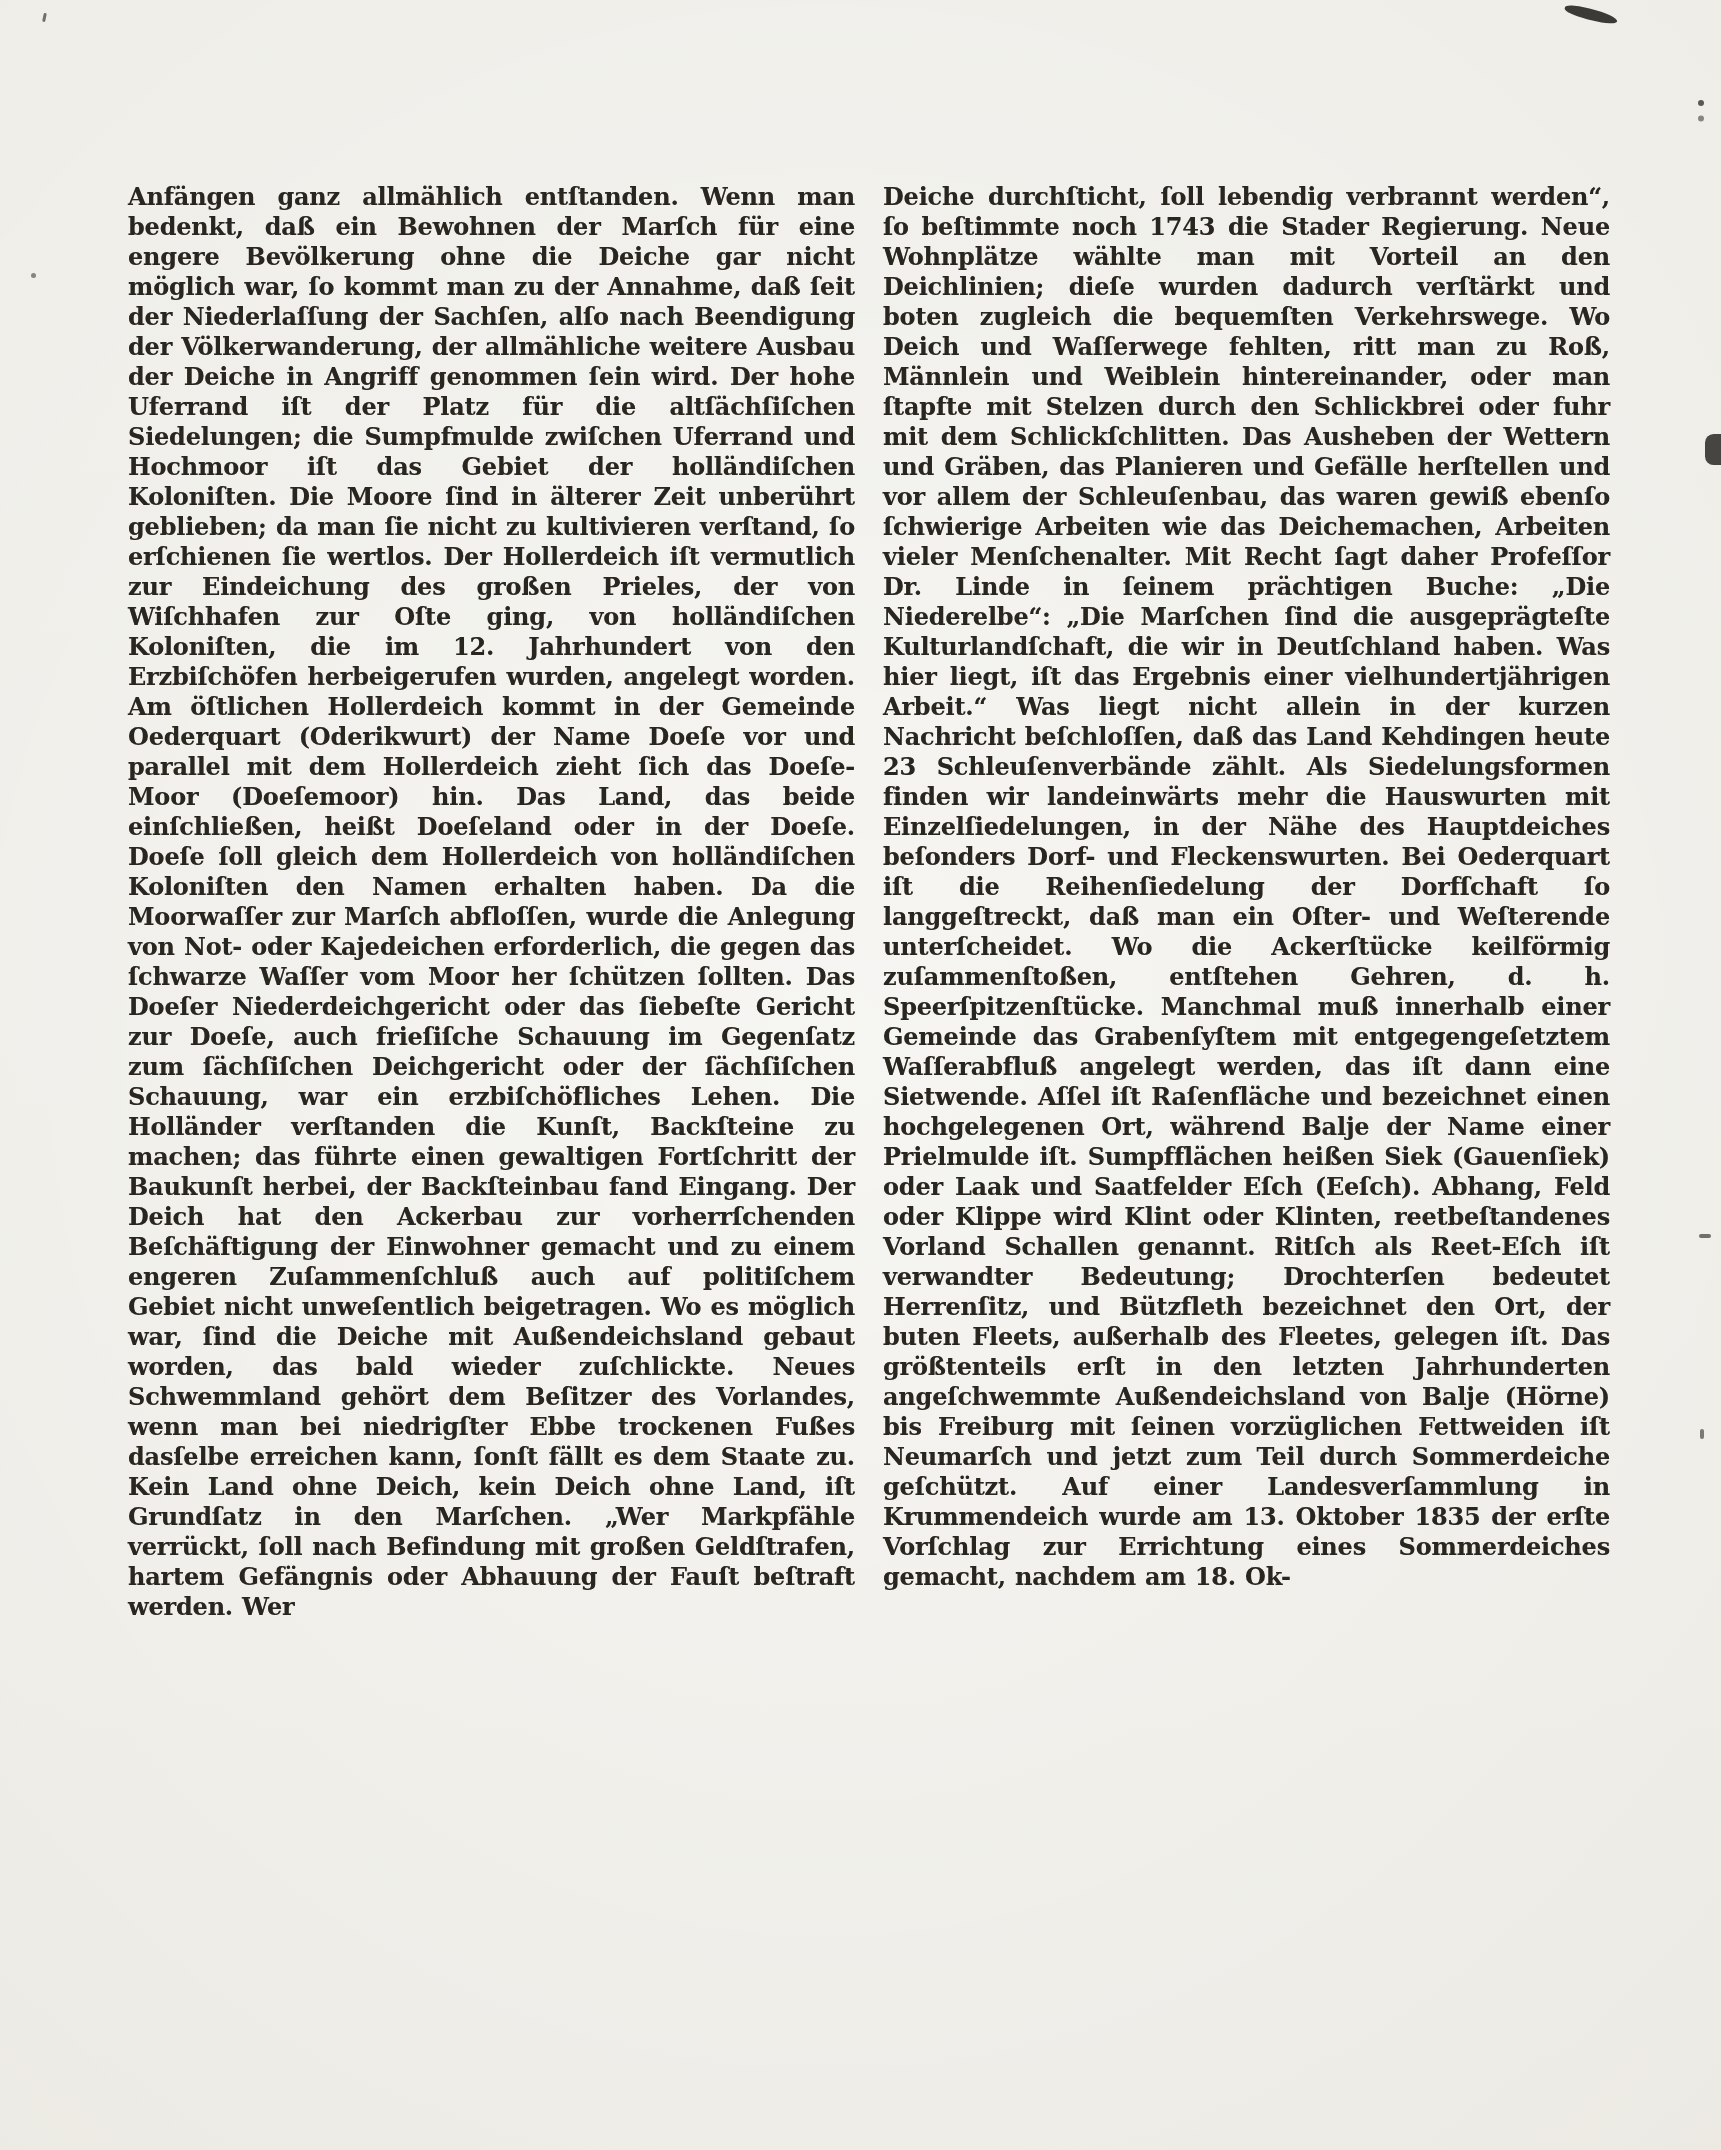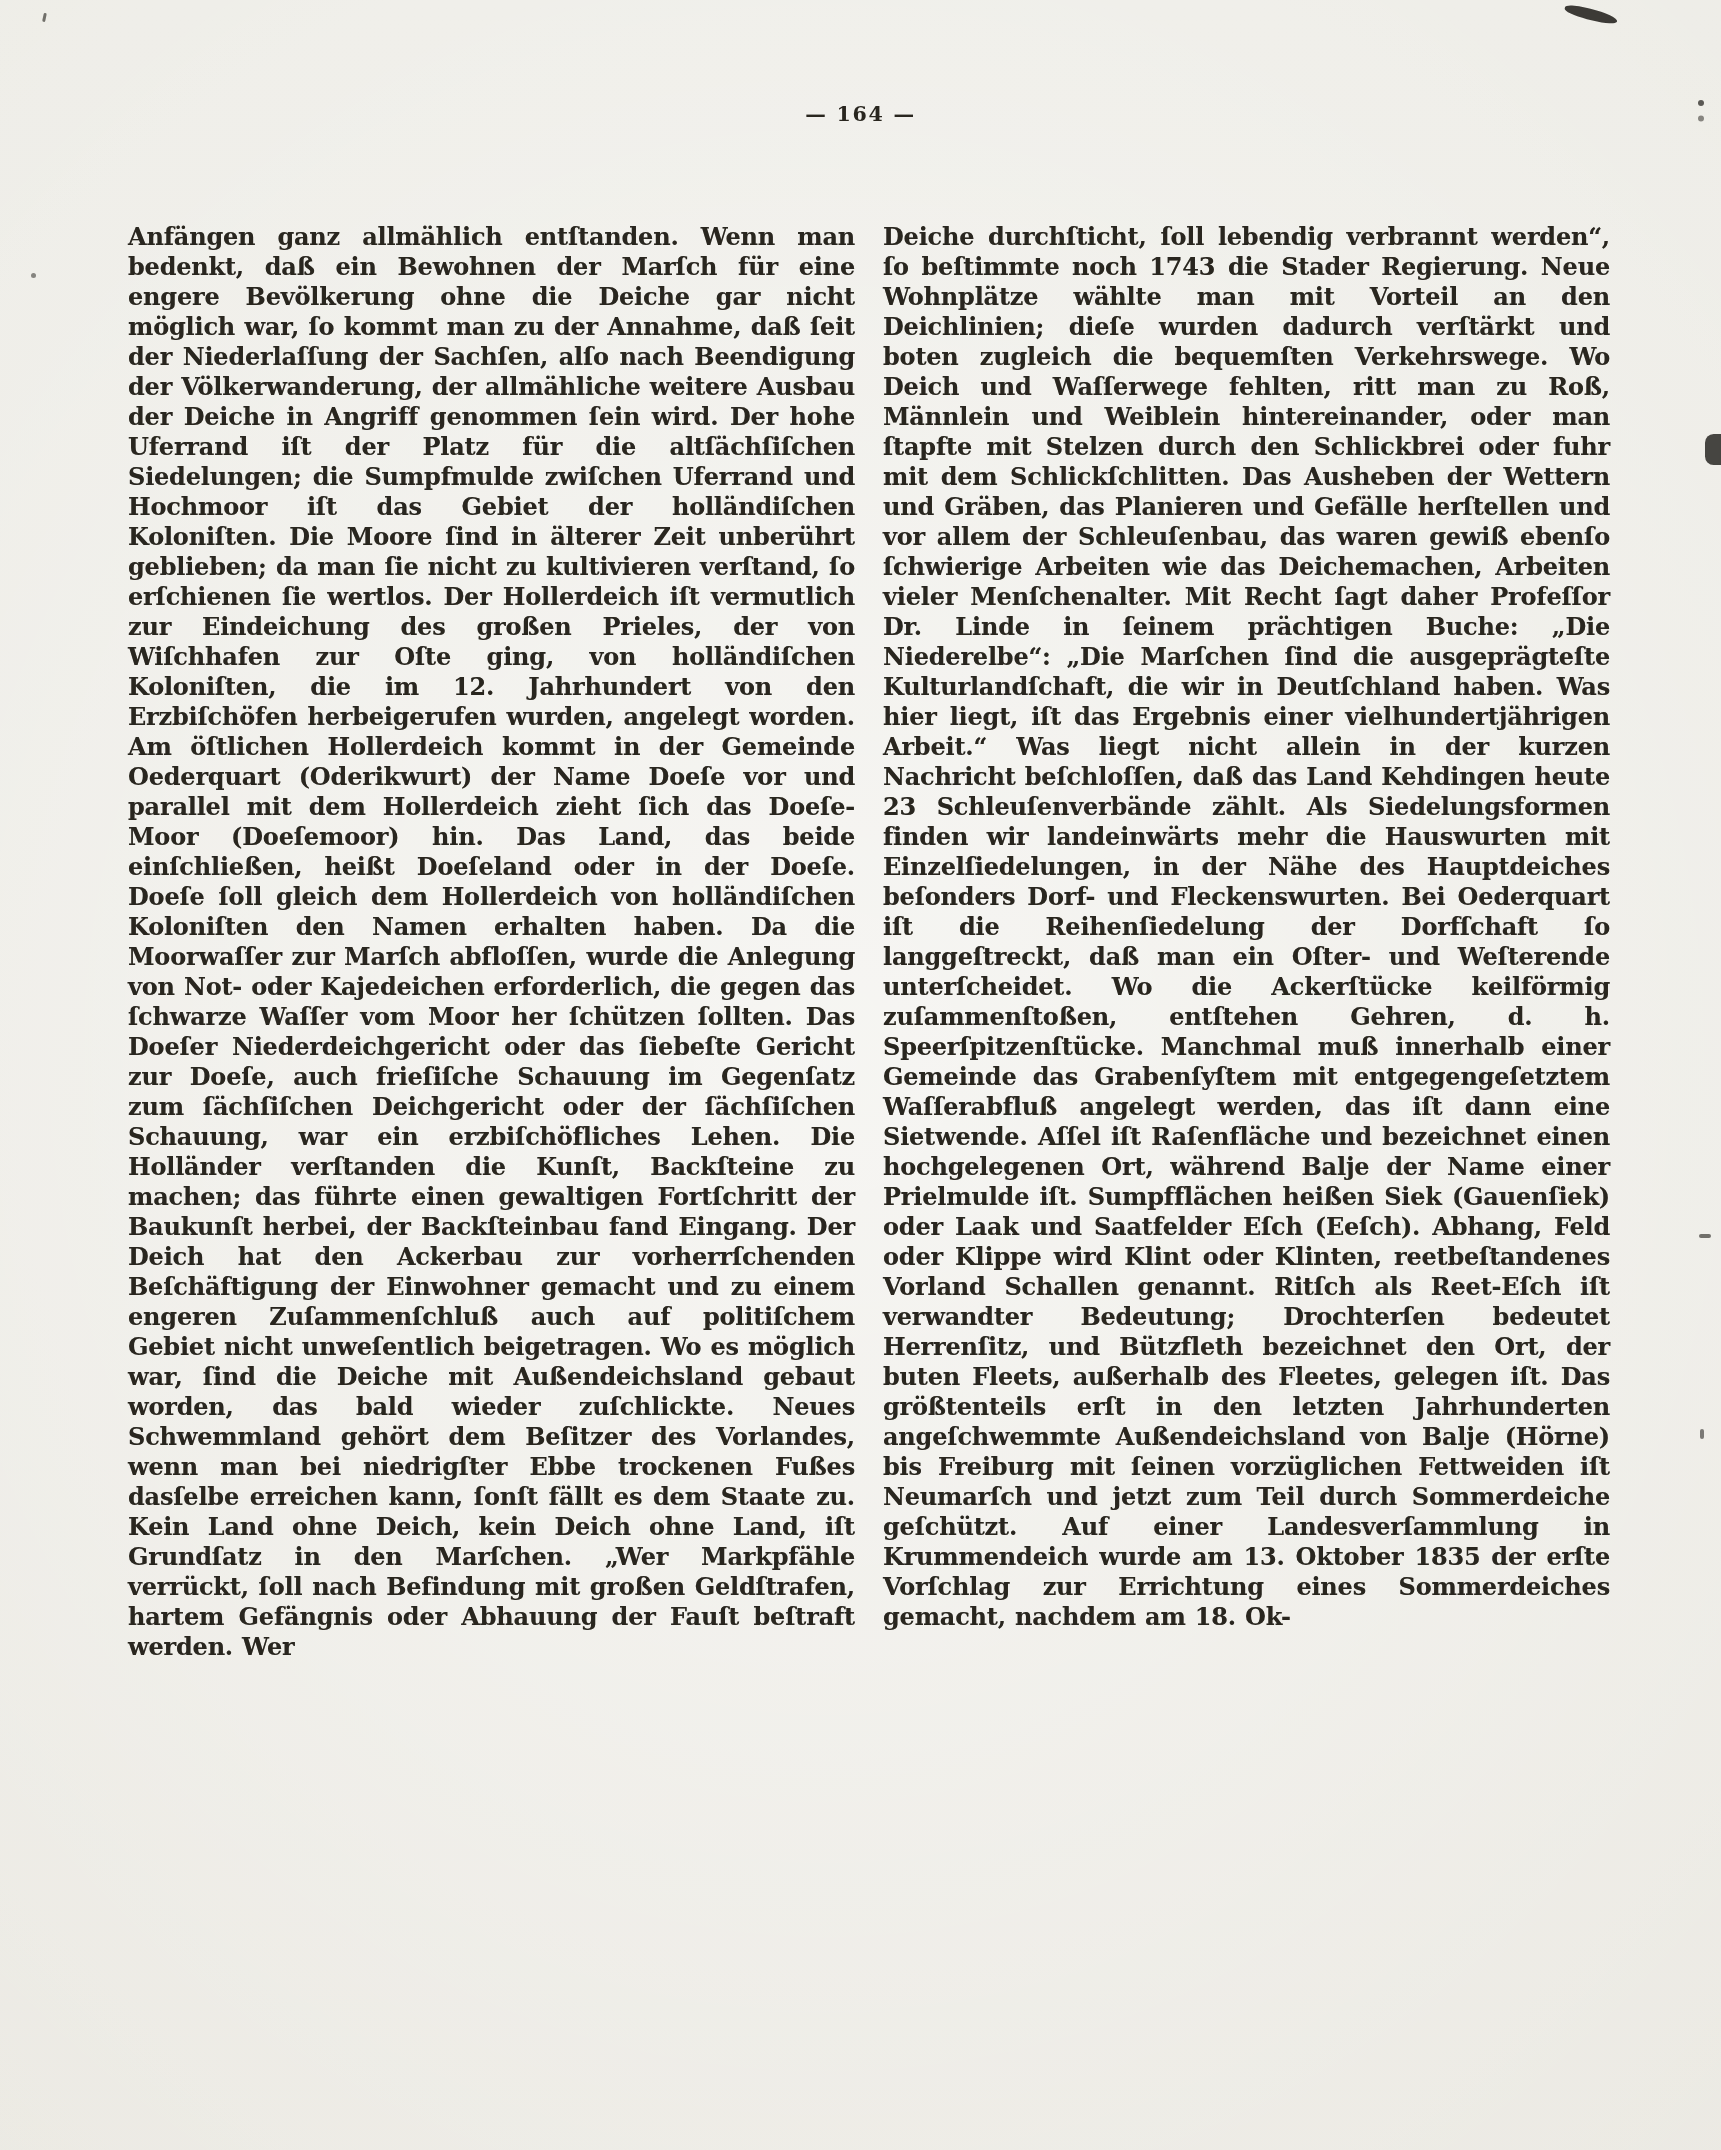--- a/index.html
+++ b/index.html
@@ -31,21 +31,20 @@
     font-weight: bold;
     letter-spacing: 1.7px;
   }
   .text-columns {
     position: absolute;
     top: 182px;
     left: 128px;
     right: 111px;
     display: flex;
     gap: 28px;
-    margin-top: 40px;
   }
   .column {
     flex: 1 1 0;
     text-align: justify;
     font-size: 24px;
     line-height: 30px;
     font-weight: bold;
     letter-spacing: -0.2px;
     word-spacing: 0.9px;
     text-shadow: 0 0 0.4px rgba(40, 35, 25, 0.35);
@@ -92,21 +91,20 @@
     top: 273px; left: 31px; width: 5.2px; height: 5.2px;
     border-radius: 50%;
     opacity: .5;
   }
 </style>
 </head>
 <body>
 
 <div class="scan-page">
 
-  <div class="page-number">— 164 —</div>
 
   <div class="text-columns">
     <div class="column">Anfängen ganz allmählich entſtanden. Wenn man bedenkt, daß ein Bewohnen der Marſch für eine engere Bevölkerung ohne die Deiche gar nicht möglich war, ſo kommt man zu der Annahme, daß ſeit der Niederlaſſung der Sachſen, alſo nach Beendigung der Völkerwanderung, der allmähliche weitere Ausbau der Deiche in Angriff genommen ſein wird. Der hohe Uferrand iſt der Platz für die altſächſiſchen Siedelungen; die Sumpfmulde zwiſchen Uferrand und Hochmoor iſt das Gebiet der holländiſchen Koloniſten. Die Moore ſind in älterer Zeit unberührt geblieben; da man ſie nicht zu kultivieren verſtand, ſo erſchienen ſie wertlos. Der Hollerdeich iſt vermutlich zur Eindeichung des großen Prieles, der von Wiſchhafen zur Oſte ging, von holländiſchen Koloniſten, die im 12. Jahrhundert von den Erzbiſchöfen herbeigerufen wurden, angelegt worden. Am öſtlichen Hollerdeich kommt in der Gemeinde Oederquart (Oderikwurt) der Name Doeſe vor und parallel mit dem Hollerdeich zieht ſich das Doeſe-Moor (Doeſemoor) hin. Das Land, das beide einſchließen, heißt Doeſeland oder in der Doeſe. Doeſe ſoll gleich dem Hollerdeich von holländiſchen Koloniſten den Namen erhalten haben. Da die Moorwaſſer zur Marſch abfloſſen, wurde die Anlegung von Not- oder Kajedeichen erforderlich, die gegen das ſchwarze Waſſer vom Moor her ſchützen ſollten. Das Doeſer Niederdeichgericht oder das ſiebeſte Gericht zur Doeſe, auch frieſiſche Schauung im Gegenſatz zum ſächſiſchen Deichgericht oder der ſächſiſchen Schauung, war ein erzbiſchöfliches Lehen. Die Holländer verſtanden die Kunſt, Backſteine zu machen; das führte einen gewaltigen Fortſchritt der Baukunſt herbei, der Backſteinbau fand Eingang. Der Deich hat den Ackerbau zur vorherrſchenden Beſchäftigung der Einwohner gemacht und zu einem engeren Zuſammenſchluß auch auf politiſchem Gebiet nicht unweſentlich beigetragen. Wo es möglich war, ſind die Deiche mit Außendeichsland gebaut worden, das bald wieder zuſchlickte. Neues Schwemmland gehört dem Beſitzer des Vorlandes, wenn man bei niedrigſter Ebbe trockenen Fußes dasſelbe erreichen kann, ſonſt fällt es dem Staate zu. Kein Land ohne Deich, kein Deich ohne Land, iſt Grundſatz in den Marſchen. „Wer Markpfähle verrückt, ſoll nach Befindung mit großen Geldſtrafen, hartem Gefängnis oder Abhauung der Fauſt beſtraft werden. Wer</div>
     <div class="column">Deiche durchſticht, ſoll lebendig verbrannt werden“, ſo beſtimmte noch 1743 die Stader Regierung. Neue Wohnplätze wählte man mit Vorteil an den Deichlinien; dieſe wurden dadurch verſtärkt und boten zugleich die bequemſten Verkehrswege. Wo Deich und Waſſerwege fehlten, ritt man zu Roß, Männlein und Weiblein hintereinander, oder man ſtapfte mit Stelzen durch den Schlickbrei oder fuhr mit dem Schlickſchlitten. Das Ausheben der Wettern und Gräben, das Planieren und Gefälle herſtellen und vor allem der Schleuſenbau, das waren gewiß ebenſo ſchwierige Arbeiten wie das Deichemachen, Arbeiten vieler Menſchenalter. Mit Recht ſagt daher Profeſſor Dr. Linde in ſeinem prächtigen Buche: „Die Niederelbe“: „Die Marſchen ſind die ausgeprägteſte Kulturlandſchaft, die wir in Deutſchland haben. Was hier liegt, iſt das Ergebnis einer vielhundertjährigen Arbeit.“ Was liegt nicht allein in der kurzen Nachricht beſchloſſen, daß das Land Kehdingen heute 23 Schleuſenverbände zählt. Als Siedelungsformen finden wir landeinwärts mehr die Hauswurten mit Einzelſiedelungen, in der Nähe des Hauptdeiches beſonders Dorf- und Fleckenswurten. Bei Oederquart iſt die Reihenſiedelung der Dorfſchaft ſo langgeſtreckt, daß man ein Oſter- und Weſterende unterſcheidet. Wo die Ackerſtücke keilförmig zuſammenſtoßen, entſtehen Gehren, d. h. Speerſpitzenſtücke. Manchmal muß innerhalb einer Gemeinde das Grabenſyſtem mit entgegengeſetztem Waſſerabfluß angelegt werden, das iſt dann eine Sietwende. Aſſel iſt Raſenfläche und bezeichnet einen hochgelegenen Ort, während Balje der Name einer Prielmulde iſt. Sumpfflächen heißen Siek (Gauenſiek) oder Laak und Saatfelder Eſch (Eeſch). Abhang, Feld oder Klippe wird Klint oder Klinten, reetbeſtandenes Vorland Schallen genannt. Ritſch als Reet-Eſch iſt verwandter Bedeutung; Drochterſen bedeutet Herrenſitz, und Bützfleth bezeichnet den Ort, der buten Fleets, außerhalb des Fleetes, gelegen iſt. Das größtenteils erſt in den letzten Jahrhunderten angeſchwemmte Außendeichsland von Balje (Hörne) bis Freiburg mit ſeinen vorzüglichen Fettweiden iſt Neumarſch und jetzt zum Teil durch Sommerdeiche geſchützt. Auf einer Landesverſammlung in Krummendeich wurde am 13. Oktober 1835 der erſte Vorſchlag zur Errichtung eines Sommerdeiches gemacht, nachdem am 18. Ok-</div>
   </div>
 
   <div class="artifact a-top-right"></div>
   <div class="artifact a-right-dots"></div>
   <div class="artifact a-right-blotch"></div>
   <div class="artifact a-right-speck"></div>

